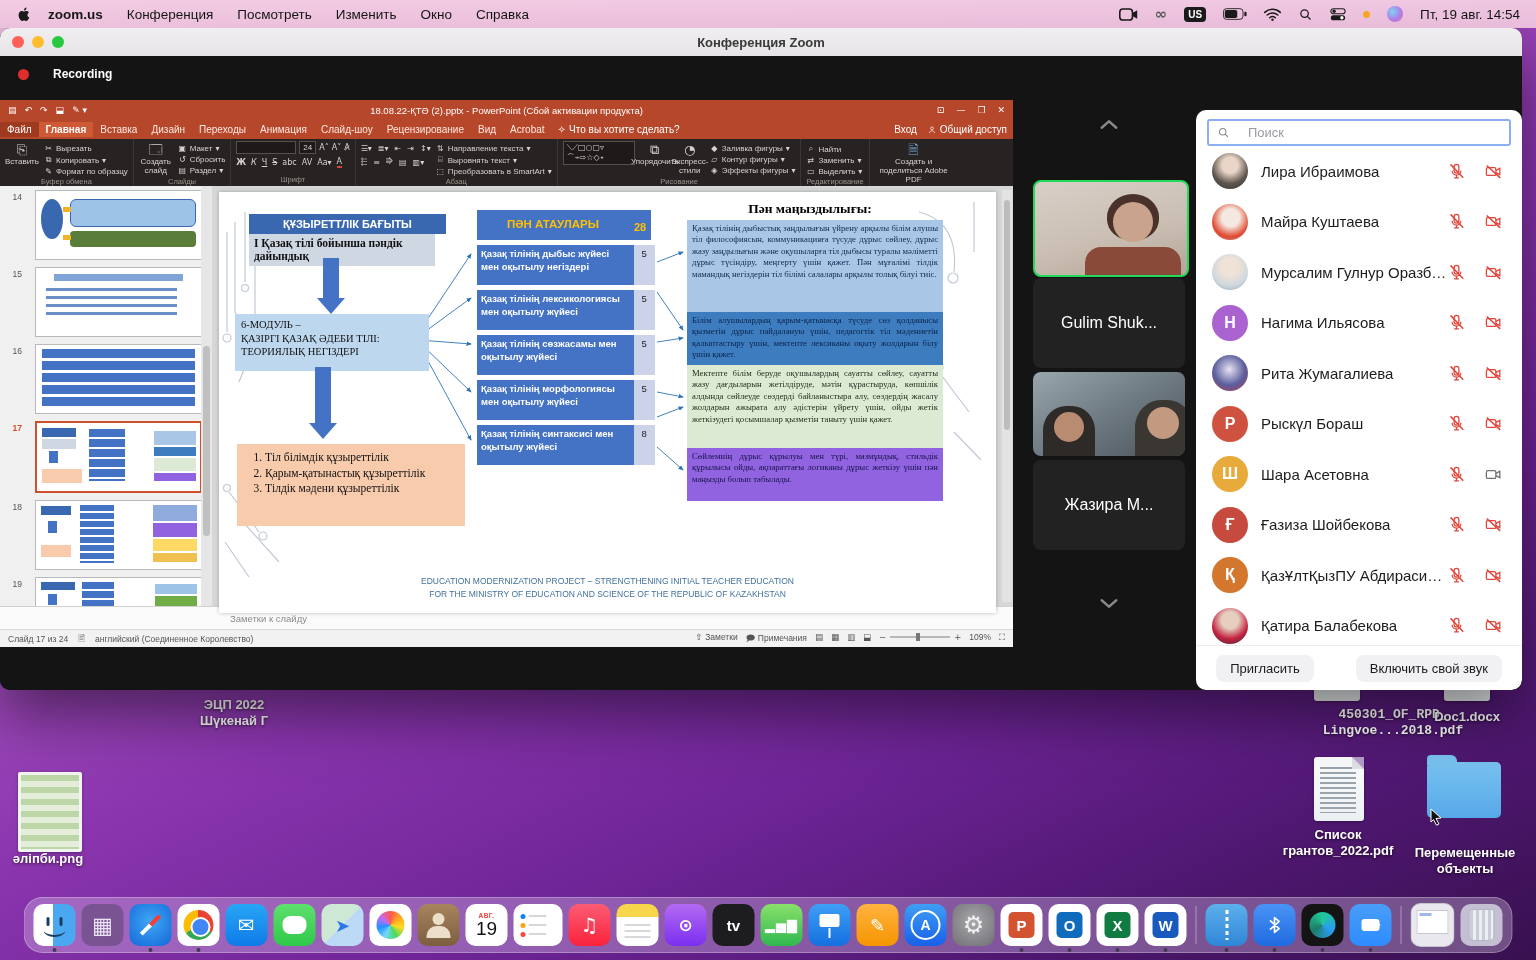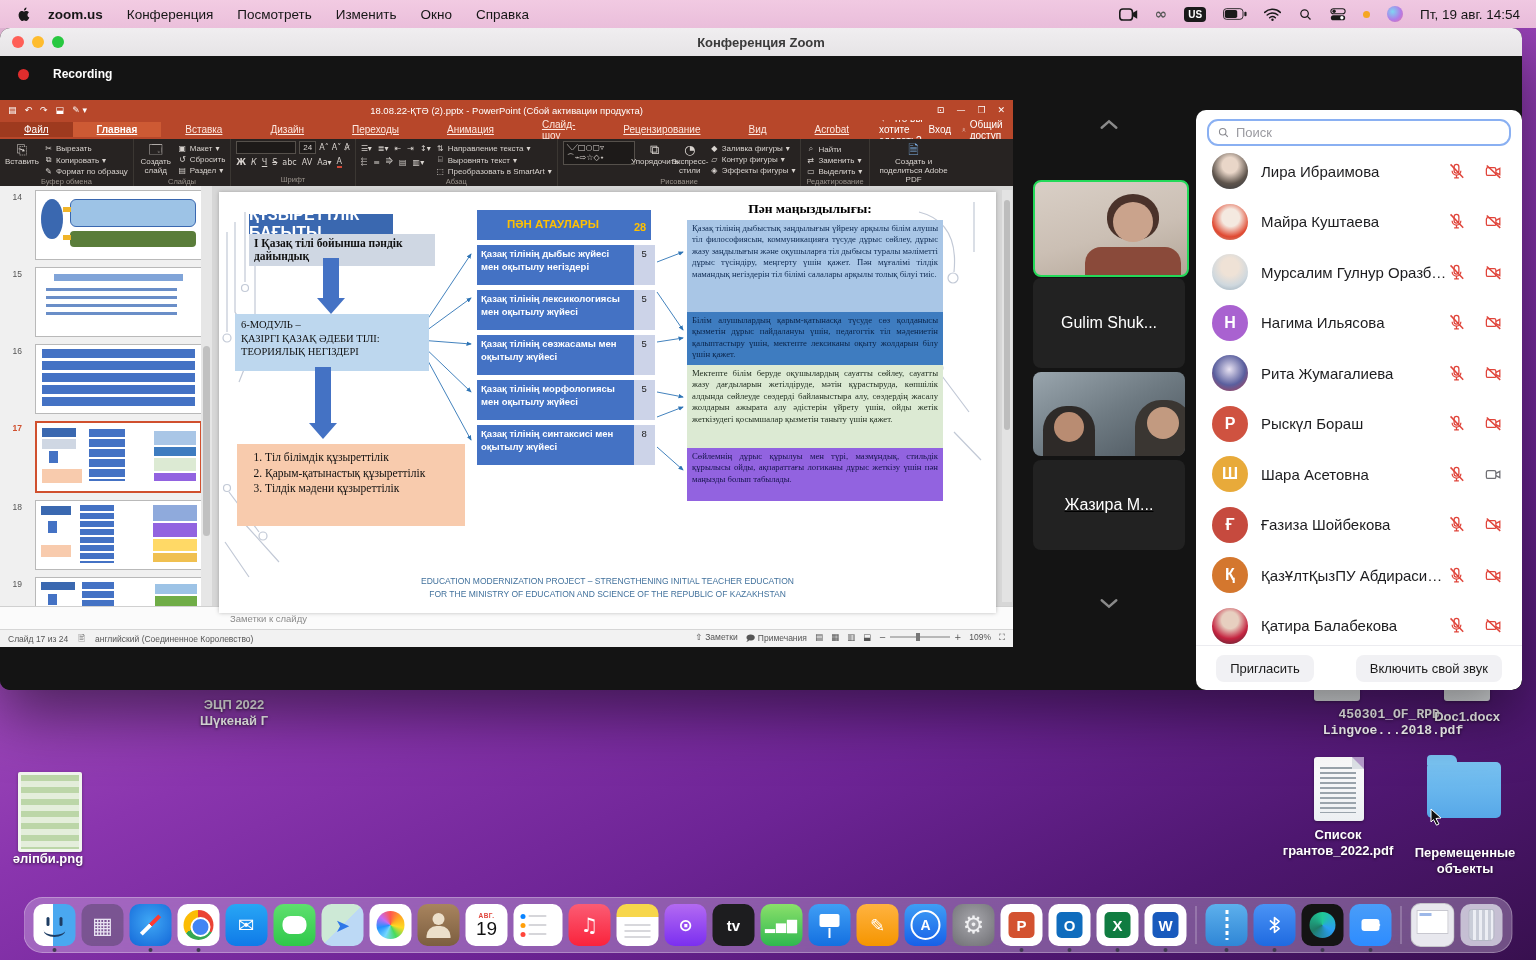--- a/index.html
+++ b/index.html
@@ -43,26 +43,26 @@
   #vt1{top:124px;height:93px;border:2px solid #23d959;background:linear-gradient(165deg,#d9cfc6 0%,#cbbfb4 55%,#b3a698 100%);}
   #vt1 .hair{position:absolute;right:28px;top:12px;width:52px;height:46px;border-radius:50% 50% 45% 45%;background:#4a322a;}
   #vt1 .face{position:absolute;right:34px;top:20px;width:40px;height:40px;border-radius:50%;background:#caa38c;}
   #vt1 .body{position:absolute;right:6px;bottom:-6px;width:96px;height:34px;border-radius:16px 16px 0 0;background:#8a4a3a;}
   #vt2{top:222px;height:90px;}
   #vt3{top:316px;height:84px;background:linear-gradient(150deg,#9aa6ae 0%,#6e7a82 50%,#4a545c 100%);}
   #vt3 .p1{position:absolute;left:10px;bottom:-4px;width:52px;height:54px;border-radius:45% 45% 0 0;background:#2e2a28;}
   #vt3 .p1::after{content:"";position:absolute;left:11px;top:6px;width:30px;height:30px;border-radius:50%;background:#b98c72;}
   #vt3 .p2{position:absolute;right:-8px;bottom:-4px;width:58px;height:60px;border-radius:45% 45% 0 0;background:#3a3632;}
   #vt3 .p2::after{content:"";position:absolute;left:12px;top:7px;width:32px;height:32px;border-radius:50%;background:#c29a80;}
-  #vt4{top:404px;height:90px;text-decoration:underline;}
+  #vt4{top:404px;height:90px;}
 
   
   #panel{left:1196px;top:54px;width:326px;height:580px;background:#fff;border-radius:10px;display:flex;flex-direction:column;overflow:hidden;}
-  #psearch{margin:9px 11px 0 11px;height:23px;border:2px solid #8ab0f2;border-radius:11px;background:#fff;
-    display:flex;align-items:center;gap:6px;padding:0 8px;position:relative;z-index:3;}
+  #psearch{margin:9px 11px 0 11px;height:23px;border:2px solid #8ab0f2;border-radius:3px;background:#fff;
+    display:flex;align-items:center;gap:18px;padding:0 8px;position:relative;z-index:3;}
   #psearch .ph{color:#9a9aa0;font-size:13px;}
   #plist{flex:1;overflow:hidden;margin-top:-12px;padding-top:12px;position:relative;z-index:1;}
   .prow{height:50.5px;display:flex;align-items:center;padding:0 18px 0 16px;}
   .pav{width:36px;height:36px;border-radius:50%;flex:0 0 36px;display:flex;align-items:center;justify-content:center;
     color:#fff;font-weight:700;font-size:16px;}
   .pname{margin-left:13px;font-size:15px;color:#1d1d1f;flex:1;}
   .pico{display:flex;gap:17px;}
   .icon-red{color:#e0443a;}
   .icon-gray{color:#6f6f74;}
   .ph1{background:radial-gradient(circle at 50% 34%,#e9d6c8 26%,#5e544c 62%,#30353c 100%);}
@@ -73,21 +73,21 @@
   #pfoot{height:44px;display:flex;align-items:center;justify-content:center;gap:42px;border-top:1px solid #ececf0;}
   .pbtn{background:#f1f1f4;border-radius:8px;font-size:13px;color:#1a1a1a;padding:6px 14px;}
 
   
   #ppt{left:0;top:44px;width:1013px;height:547px;display:flex;flex-direction:column;background:#d8d8d8;font-family:"Liberation Sans",sans-serif;}
   #ppt-title{height:20px;background:#b7472a;display:flex;align-items:center;color:#f3ddd6;font-size:10px;position:relative;}
   .qat{display:flex;gap:8px;margin-left:8px;font-size:9px;color:#fff;}
   #ppt-title .t{position:absolute;left:0;right:0;text-align:center;color:#fff;font-size:9.5px;}
   .winctl{margin-left:auto;display:flex;gap:12px;margin-right:8px;color:#fff;font-size:9px;z-index:2;}
   #ppt-tabs{height:19px;background:#b7472a;display:flex;align-items:center;color:#fde8e0;font-size:10px;}
-  .ptab{padding:2px 24px;text-decoration:underline;}
+  .ptab{padding:2px 7px;}
   .ptab.file{background:#9e3a1f;color:#fff;}
   .ptab.active{background:#cd5a34;color:#fff;font-weight:700;}
   .tellme{margin-left:6px;color:#fff;}
   .tabs-right{margin-left:auto;display:flex;align-items:center;gap:10px;margin-right:6px;color:#fff;}
   #ribbon{height:47px;background:#272322;display:flex;color:#d8d3cf;font-size:8px;}
   .rgroup{display:flex;flex-direction:column;border-right:1px solid #3b3733;padding:2px 5px 0 5px;}
   .rbody{flex:1;display:flex;gap:5px;align-items:flex-start;}
   .rlabel{text-align:center;font-size:7.5px;color:#9b948d;padding:1px 0 2px 0;}
   .rbig{display:flex;flex-direction:column;align-items:center;gap:1px;padding-top:2px;width:34px;text-align:center;line-height:1.1;}
   .rbig .bicon{font-size:13px;}
@@ -114,21 +114,21 @@
   #notesbar{height:22px;background:#fbfbfb;border-top:1px solid #d0d0d0;display:flex;align-items:center;padding-left:230px;
     color:#8a8a8a;font-size:9.5px;}
   #statusbar{height:17px;background:#f2f2f2;border-top:1px solid #d6d6d6;display:flex;align-items:center;
     font-size:8.5px;color:#555;padding:0 8px;gap:10px;}
   .sb-right{margin-left:auto;display:flex;align-items:flex-start;gap:8px;}
   .zoombar{display:flex;align-items:center;gap:4px;}
   .ztrack{width:60px;height:2px;background:#b8b8b8;position:relative;}
   .ztrack .kn{position:absolute;left:26px;top:-3px;width:4px;height:8px;background:#777;}
 
   
-  .s-dir{left:30px;top:22px;width:144px;height:20px;background:#3a68b0;color:#fff;font-weight:700;font-size:16px;
+  .s-dir{left:30px;top:22px;width:197px;height:20px;background:#3a68b0;color:#fff;font-weight:700;font-size:11px;
     display:flex;align-items:center;justify-content:center;}
   .s-sub{left:30px;top:42px;width:176px;background:#cfd7e3;color:#101010;font-family:"Liberation Serif",serif;
     font-weight:700;font-size:11.5px;line-height:1.15;padding:3px 5px;}
   .bluearrow .shaft{position:absolute;background:#4472c4;}
   .bluearrow .head{position:absolute;width:0;height:0;border-left:14px solid transparent;border-right:14px solid transparent;border-top:16px solid #4472c4;}
   .s-module{left:16px;top:122px;width:182px;height:49px;background:#bdd7ee;color:#111;
     font-family:"Liberation Serif",serif;font-size:10.5px;line-height:1.3;padding:4px 6px;}
   .s-peach{left:18px;top:252px;width:222px;height:76px;background:#f8cbad;padding:6px 4px 0 2px;}
   .s-peach ol{margin:0;padding-left:26px;font-family:"Liberation Serif",serif;font-size:11.5px;color:#111;line-height:1.35;}
   .s-table{left:258px;top:18px;width:178px;}

